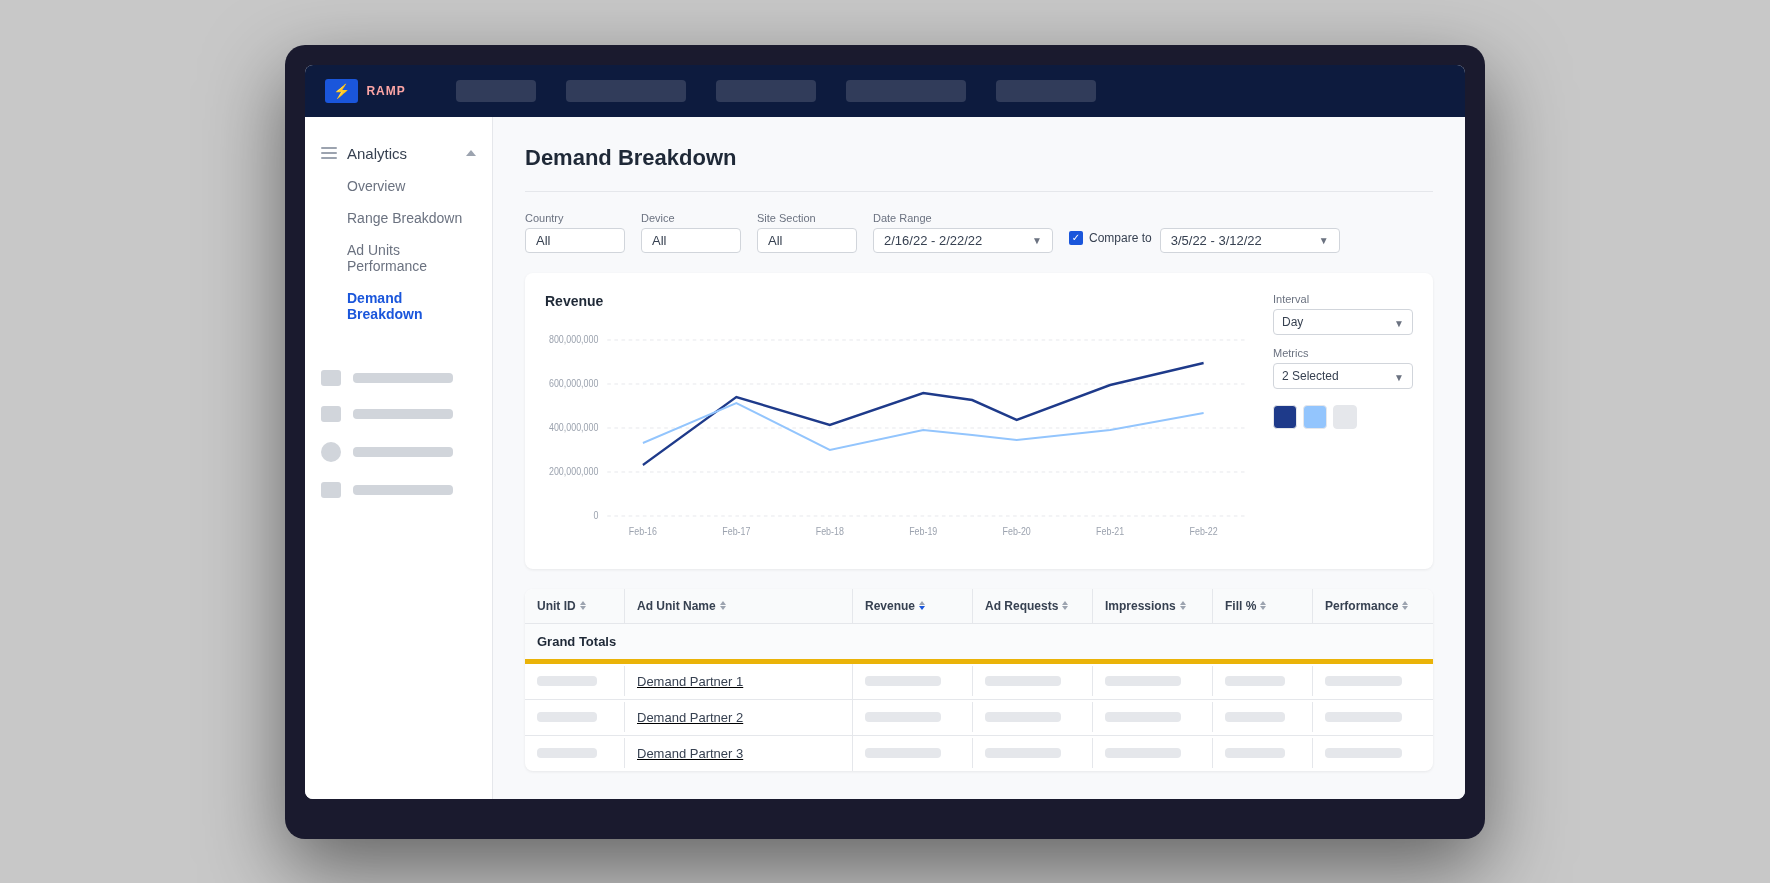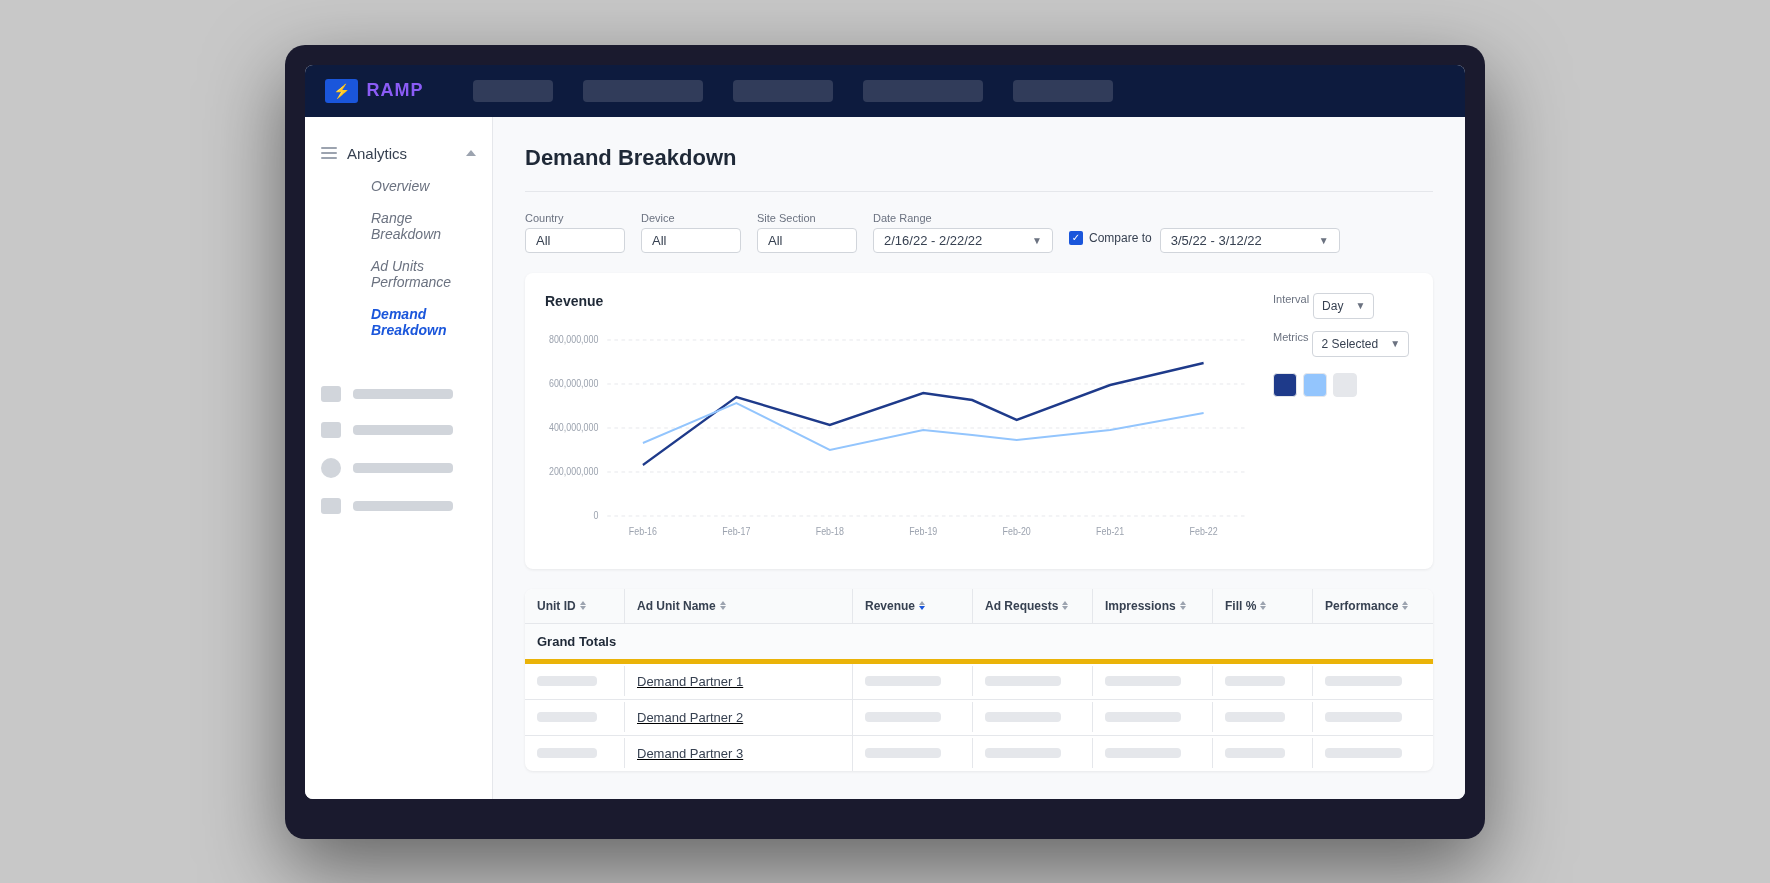--- a/index.html
+++ b/index.html
@@ -44,23 +44,23 @@
       color: white;
       font-weight: 900;
       font-size: 14px;
       padding: 4px 8px;
       border-radius: 3px;
       display: flex;
       align-items: center;
       gap: 4px;
     }
     .logo-text {
-      color: #8b5cf6;
+      color: #fca5a5;
       font-weight: 900;
-      font-size: 18px;
+      font-size: 12px;
       letter-spacing: 1px;
     }
     .nav-pill {
       background: rgba(255,255,255,0.15);
       border-radius: 4px;
       height: 22px;
       width: 80px;
     }
     .nav-pill-wide { width: 120px; }
     .nav-pill-med { width: 100px; }
@@ -108,25 +108,24 @@
       font-weight: 500;
     }
     .chevron-up {
       width: 0;
       height: 0;
       border-left: 5px solid transparent;
       border-right: 5px solid transparent;
       border-bottom: 6px solid #9ca3af;
     }
     .sidebar-sub-item {
-      padding: 8px 16px 8px 66px;
+      padding: 8px 16px 8px 42px;
       font-size: 14px;
       color: #6b7280;
       cursor: pointer;
-      font-style: italic;
     }
     .sidebar-sub-item.active {
       color: #1a56db;
       font-weight: 600;
     }
 
     .sidebar-other-items {
       margin-top: 30px;
       padding: 0 16px;
     }
@@ -254,37 +253,37 @@
     }
     .chart-controls {
       width: 140px;
       flex-shrink: 0;
       display: flex;
       flex-direction: column;
       gap: 12px;
     }
     .control-group {
       display: flex;
-      flex-direction: row;
+      flex-direction: column;
       gap: 4px;
     }
     .control-label {
       font-size: 11px;
       color: #6b7280;
       font-weight: 500;
     }
     .control-select {
       border: 1px solid #d1d5db;
       border-radius: 4px;
       background: white;
       padding: 5px 8px;
       font-size: 12px;
       color: #374151;
       display: flex;
-      align-items: center;
+      align-items: flex-end;
       justify-content: space-between;
       cursor: pointer;
       gap: 12px;
     }
     .mini-chevron {
       font-size: 10px;
       color: #6b7280;
     }
     .legend-dots {
       display: flex;

